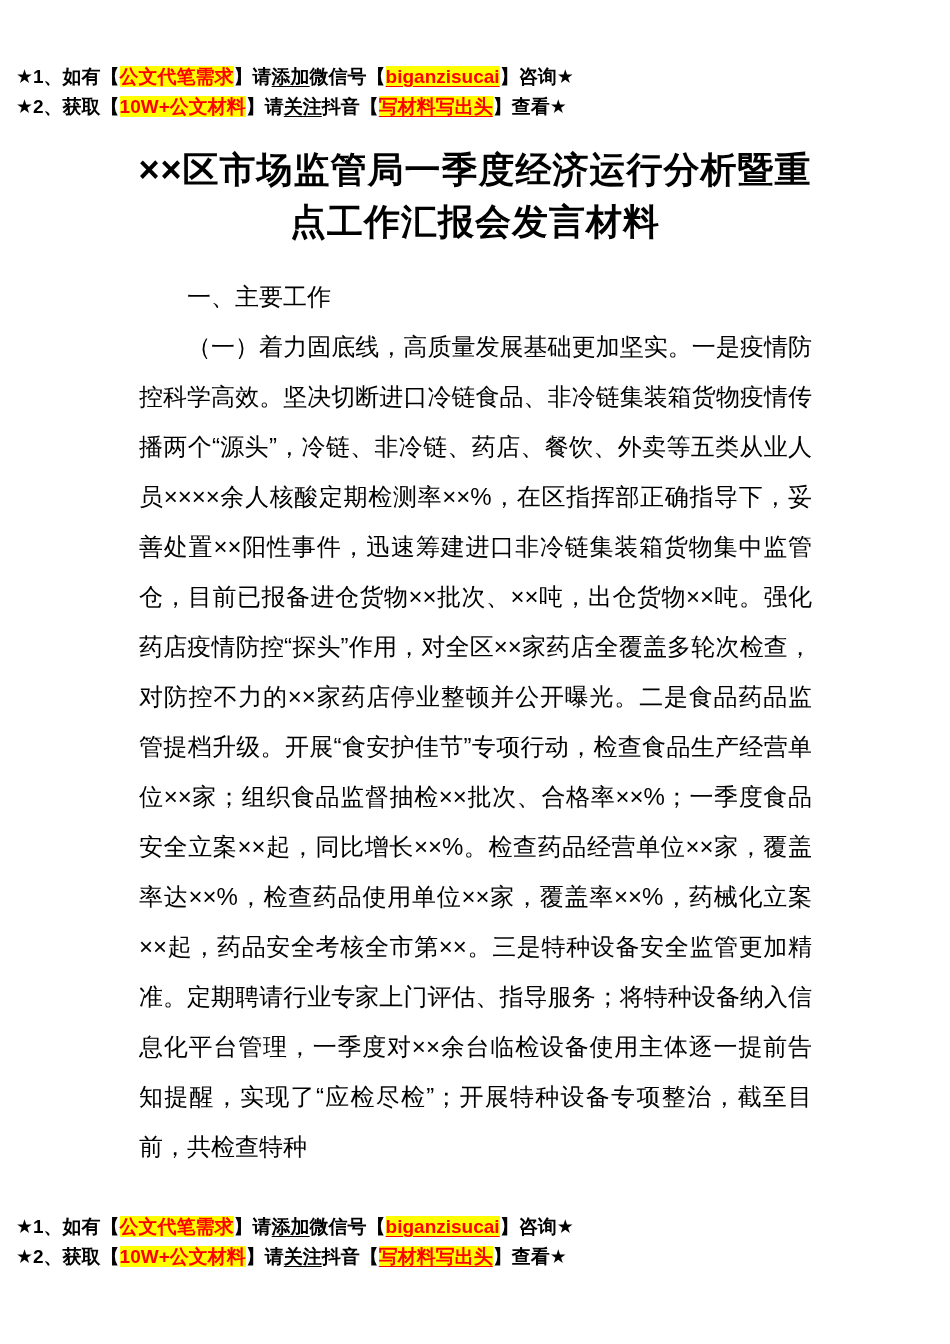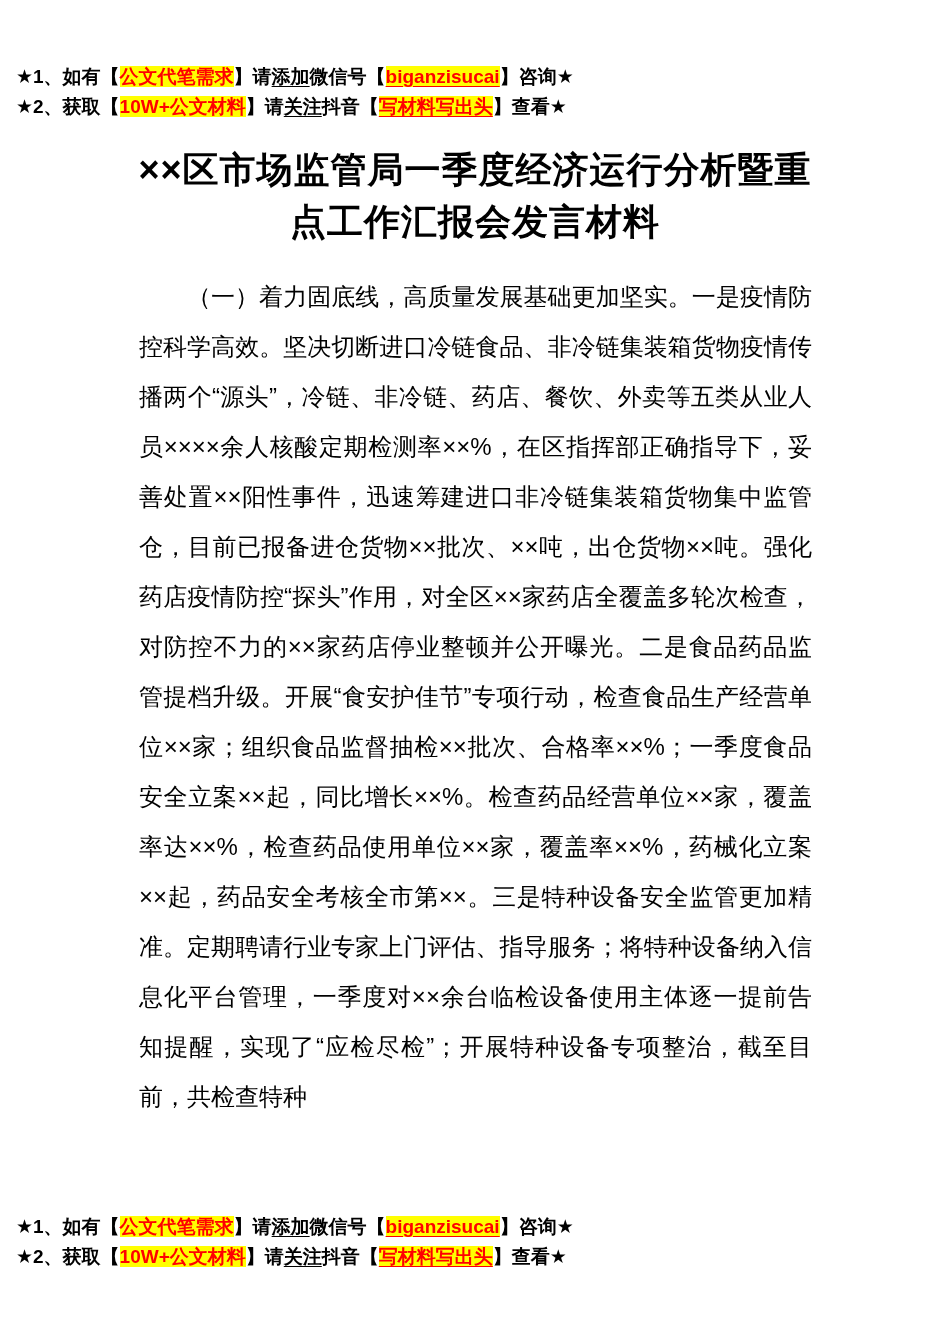--- a/index.html
+++ b/index.html
@@ -51,20 +51,21 @@
       <span>★1、如有【</span><span class="hl">公文代笔需求</span><span>】请</span><span class="u">添加</span><span>微信号【</span><span class="hl u">biganzisucai</span><span>】咨询★</span>
     </div>
     <div>
       <span>★2、获取【</span><span class="hl">10W+公文材料</span><span>】请</span><span class="u">关注</span><span>抖音【</span><span class="hl u">写材料写出头</span><span>】查看★</span>
     </div>
   </div>
 
   <h1 class="doc-title">××区市场监管局一季度经济运行分析暨重点工作汇报会发言材料</h1>
 
   <div class="doc-body">
+    <p>一、主要工作</p>
     <p>（一）着力固底线，高质量发展基础更加坚实。一是疫情防控科学高效。坚决切断进口冷链食品、非冷链集装箱货物疫情传播两个“源头”，冷链、非冷链、药店、餐饮、外卖等五类从业人员××××余人核酸定期检测率××%，在区指挥部正确指导下，妥善处置××阳性事件，迅速筹建进口非冷链集装箱货物集中监管仓，目前已报备进仓货物××批次、××吨，出仓货物××吨。强化药店疫情防控“探头”作用，对全区××家药店全覆盖多轮次检查，对防控不力的××家药店停业整顿并公开曝光。二是食品药品监管提档升级。开展“食安护佳节”专项行动，检查食品生产经营单位××家；组织食品监督抽检××批次、合格率××%；一季度食品安全立案××起，同比增长××%。检查药品经营单位××家，覆盖率达××%，检查药品使用单位××家，覆盖率××%，药械化立案××起，药品安全考核全市第××。三是特种设备安全监管更加精准。定期聘请行业专家上门评估、指导服务；将特种设备纳入信息化平台管理，一季度对××余台临检设备使用主体逐一提前告知提醒，实现了“应检尽检”；开展特种设备专项整治，截至目前，共检查特种</p>
   </div>
 
   <div class="banner banner-bottom">
     <div>
       <span>★1、如有【</span><span class="hl">公文代笔需求</span><span>】请</span><span class="u">添加</span><span>微信号【</span><span class="hl u">biganzisucai</span><span>】咨询★</span>
     </div>
     <div>
       <span>★2、获取【</span><span class="hl">10W+公文材料</span><span>】请</span><span class="u">关注</span><span>抖音【</span><span class="hl u">写材料写出头</span><span>】查看★</span>
     </div>

